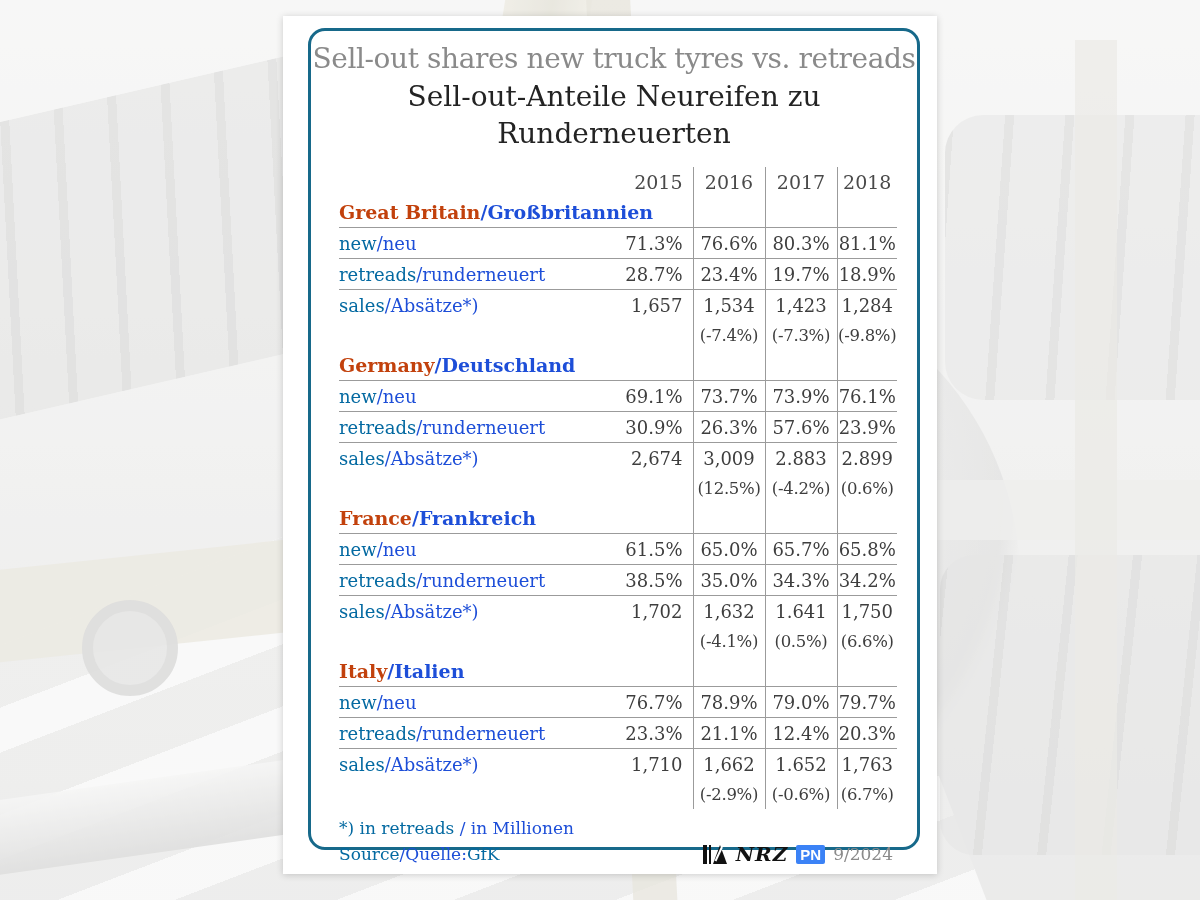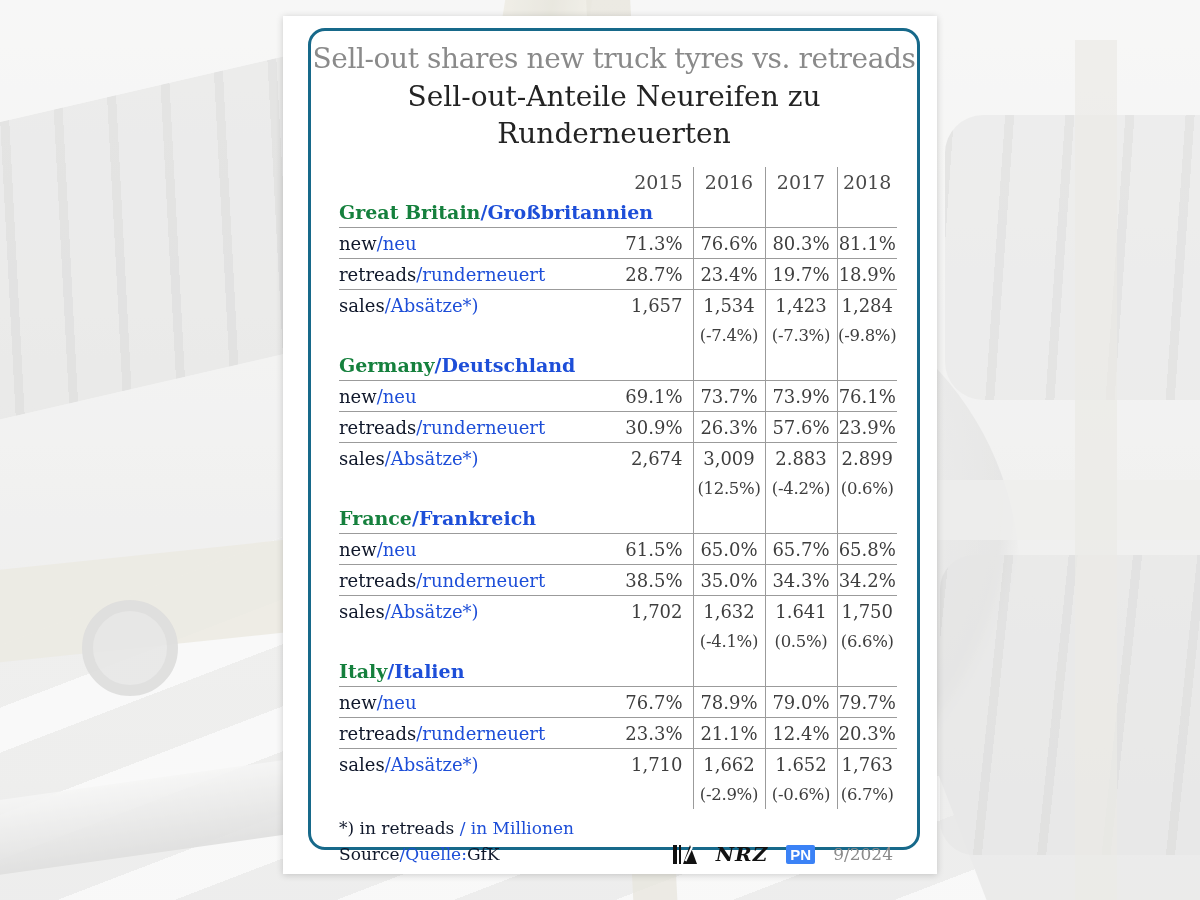--- a/index.html
+++ b/index.html
@@ -49,29 +49,29 @@
   table{border-collapse:collapse;table-layout:fixed;width:558px;color:#3e3e3e;font-size:18px;}
   td{height:30px;padding:0;vertical-align:middle;overflow:hidden;white-space:nowrap;}
   td.lbl{text-align:left;}
   td.v15{text-align:right;padding-right:10px;}
   td.vy{text-align:center;}
   .sep{border-left:1px solid #9b9b9b;}
   tr.hl td{border-bottom:1px solid #9b9b9b;}
   tr.years td{color:#4a4a4a;font-size:19px;}
   tr.country td{font-weight:bold;font-size:19px;}
   tr.chg td{font-size:16.5px;letter-spacing:-.3px;}
-  .en{color:#0f172a;}
+  .en{color:#0369a1;}
   .de{color:#1d4ed8;}
-  tr.country .en{color:#15803d;}
+  tr.country .en{color:#c2410c;}
 
   
   .fn{margin:9px 0 0 28px;font-size:17px;color:#2a2a2a;}
   .src{margin:4px 24px 0 28px;font-size:17px;color:#2a2a2a;display:flex;align-items:center;}
   .src .spacer{flex:1;}
-  .brands{display:flex;align-items:center;gap:18px;}
+  .brands{display:flex;align-items:center;gap:8px;}
   .nrz{font-weight:bold;font-style:italic;font-size:20px;letter-spacing:1px;color:#121212;transform:scaleY(.95);}
   .pn{background:#3b82f6;color:#fff;font-family:"Liberation Sans",sans-serif;font-weight:bold;
     font-size:15px;line-height:19px;padding:0 4px;border-radius:2px;}
   .issue{color:#8a8a8a;font-size:17px;}
   .mark svg{display:block;}
 </style>
 </head>
 <body>
 
 <div class="bg">

